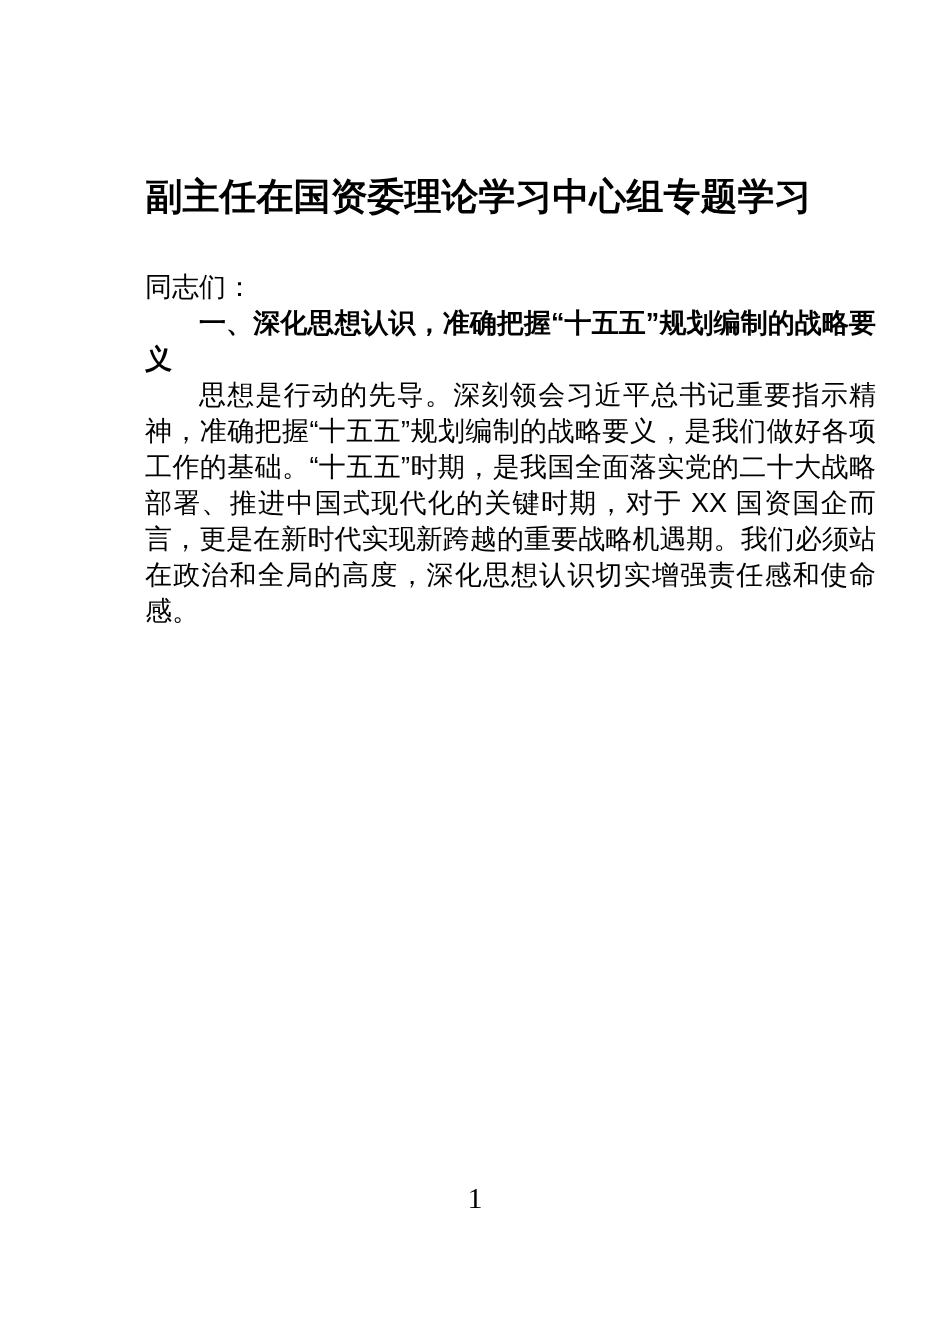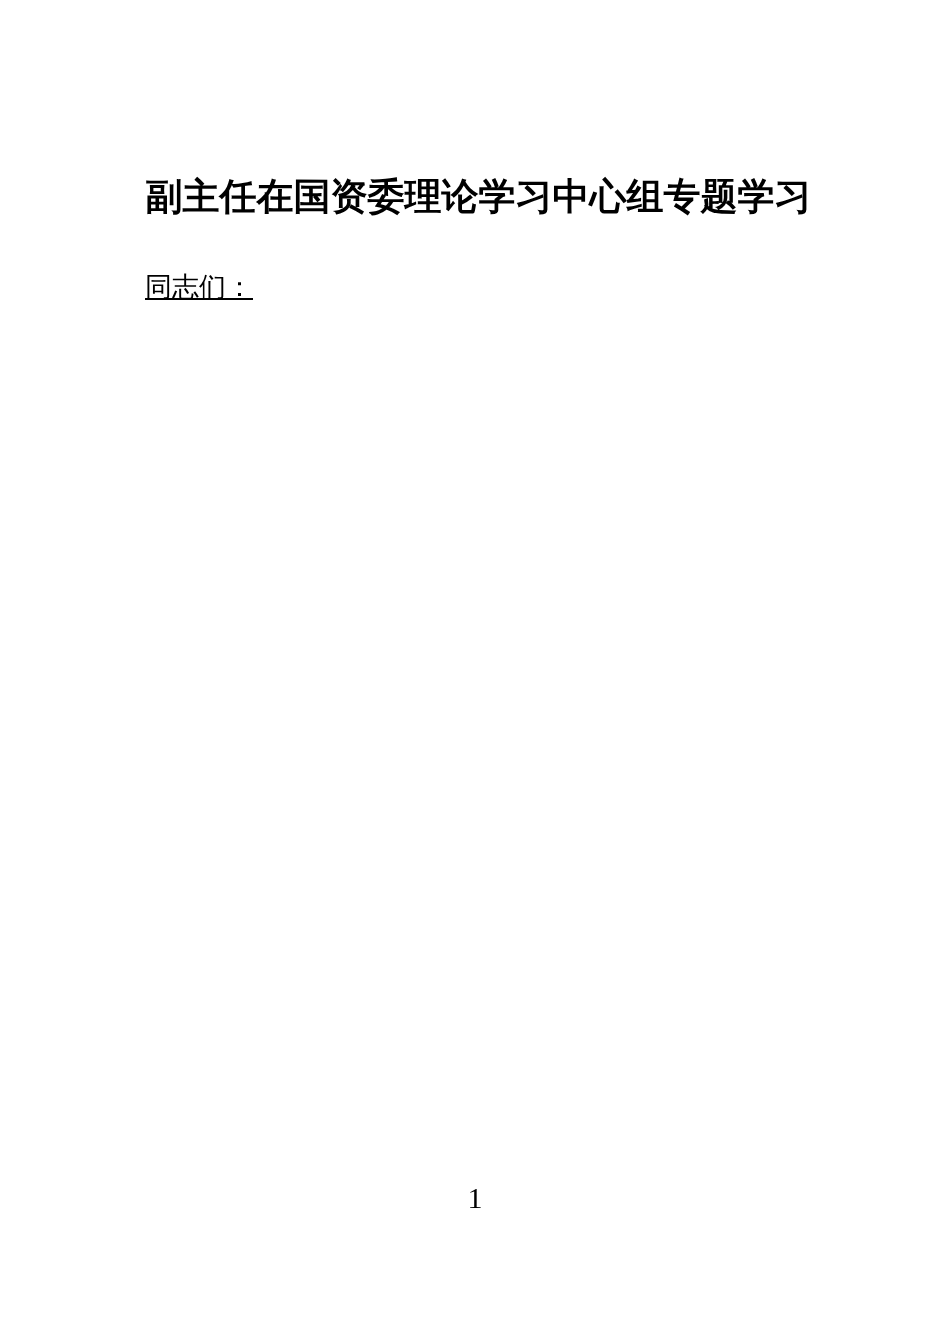--- a/index.html
+++ b/index.html
@@ -27,21 +27,20 @@
   .title-line {
     display: block;
     white-space: nowrap;
   }
   .doc-body {
     margin: 39px 74px 0 145px;
     font-size: 27px;
     line-height: 36px;
     text-align: justify;
     word-break: break-all;
-    text-decoration: underline;
   }
   .doc-body p {
     margin: 0;
     padding: 0;
     text-indent: 2em;
   }
   .doc-body p.salutation {
     text-indent: 0;
   }
   .doc-body p.section-heading {
@@ -64,17 +63,19 @@
 <body>
 
 <div class="page">
 
   <h1 class="doc-title">
     <span class="title-line">副主任在国资委理论学习中心组专题学习</span>
   </h1>
 
   <div class="doc-body">
     <p class="salutation">同志们：</p>
+    <p class="section-heading">一、深化思想认识，准确把握“十五五”规划编制的战略要义</p>
+    <p>思想是行动的先导。深刻领会习近平总书记重要指示精神，准确把握“十五五”规划编制的战略要义，是我们做好各项工作的基础。“十五五”时期，是我国全面落实党的二十大战略部署、推进中国式现代化的关键时期，对于 XX 国资国企而言，更是在新时代实现新跨越的重要战略机遇期。我们必须站在政治和全局的高度，深化思想认识切实增强责任感和使命感。</p>
   </div>
 
   <div class="page-number">1</div>
 
 </div>
 
 </body></html>

